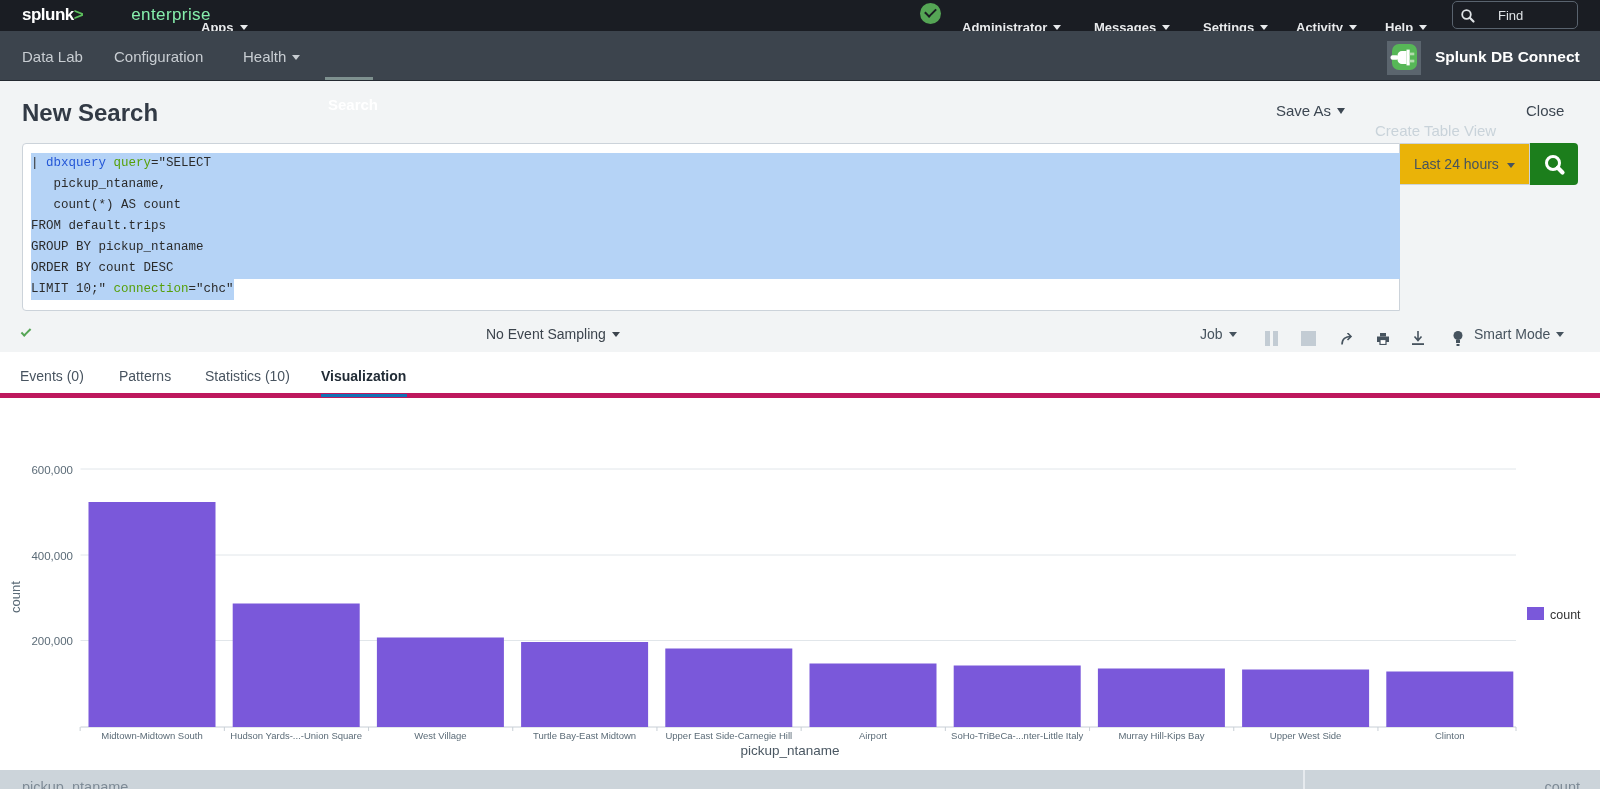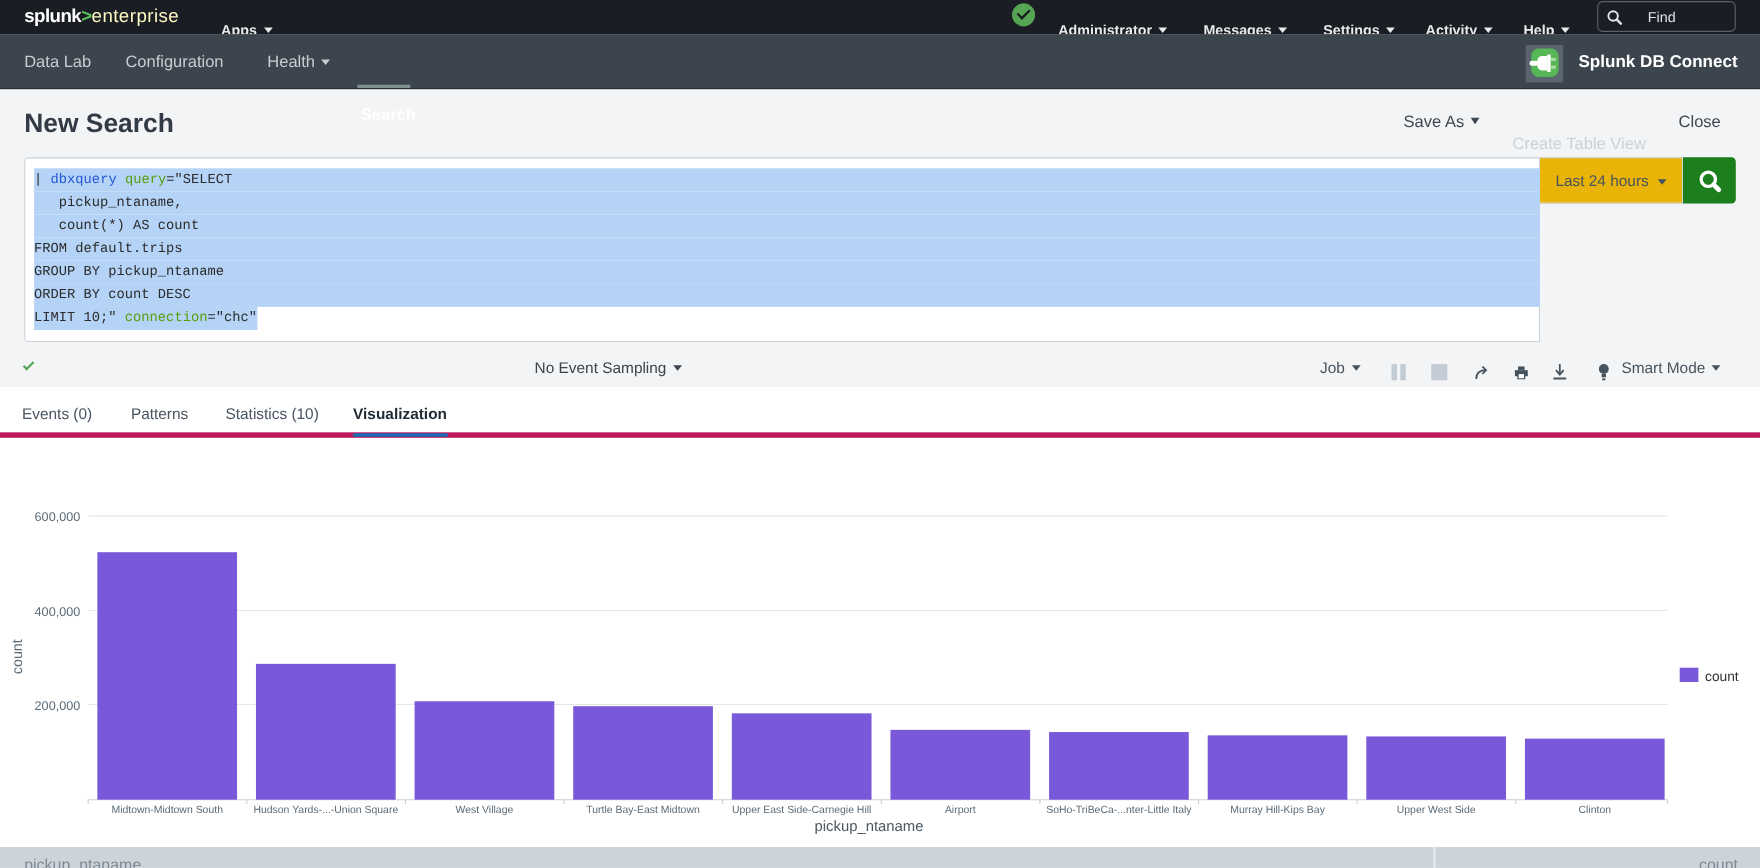--- a/index.html
+++ b/index.html
@@ -1,21 +1,21 @@
 <!DOCTYPE html>
 <html><head>
 <meta charset="utf-8">
 <style>
 * { margin:0; padding:0; box-sizing:border-box; }
 html,body { width:1600px; height:789px; overflow:hidden; font-family:"Liberation Sans", sans-serif; background:#f2f4f5; }
 .topbar { position:absolute; left:0; top:0; width:1600px; height:31px; background:#1a1d23; }
 .logo { position:absolute; left:22px; top:5px; font-size:17px; }
 .logo .s { color:#ffffff; font-weight:bold; letter-spacing:-0.5px; }
 .logo .g { color:#5cc05c; font-weight:bold; letter-spacing:-0.5px;}
-.logo .e { color:#fef9c3; font-weight:300; letter-spacing:0.4px; }
+.logo .e { color:#86efac; font-weight:300; letter-spacing:0.4px;margin-left:48px; }
 .topitem { position:absolute; top:12px; height:31px; line-height:31px; color:#e8eaec; font-size:13px; }
 .caret { display:inline-block; width:0; height:0; border-left:4px solid transparent; border-right:4px solid transparent; border-top:5px solid #e8eaec; vertical-align:middle; margin-left:6px; margin-bottom:2px;}
 .statuscircle { position:absolute; left:920px; top:3px; width:21px; height:21px; background:#55a555; border-radius:50%; }
 .statuscircle:after { content:""; position:absolute; left:5px; top:5px; width:9px; height:5px; border-left:2.5px solid #1a1d23; border-bottom:2.5px solid #1a1d23; transform:rotate(-45deg); }
 .findbox { position:absolute; left:1452px; top:1px; width:126px; height:28px; border:1px solid #59636e; border-radius:5px; }
 .findbox .ftxt { position:absolute; left:45px; top:6px; color:#dfe3e6; font-size:13px; }
 .appbar { position:absolute; left:0; top:31px; width:1600px; height:50px; background:#3c444d; border-bottom:1px solid #242a31; }
 .appitem { position:absolute; top:0; height:50px; line-height:52px; color:#c8cdd2; font-size:15px; }
 .appitem.active { color:#ffffff; font-weight:bold;margin-top:48px; }
 .searchline { position:absolute; left:325px; top:46px; width:48px; height:3px; background:#7e918f; }

